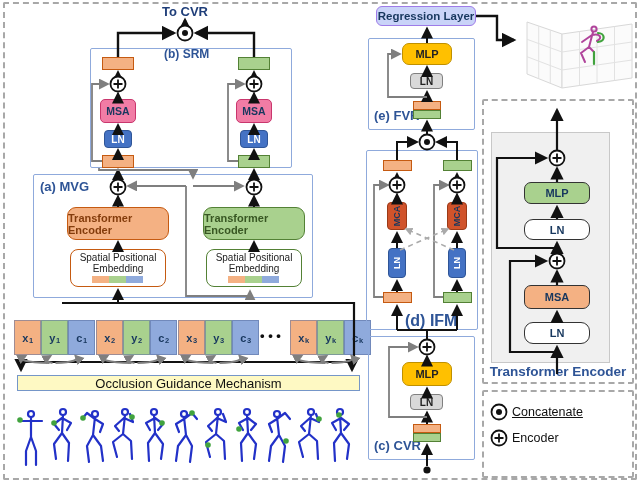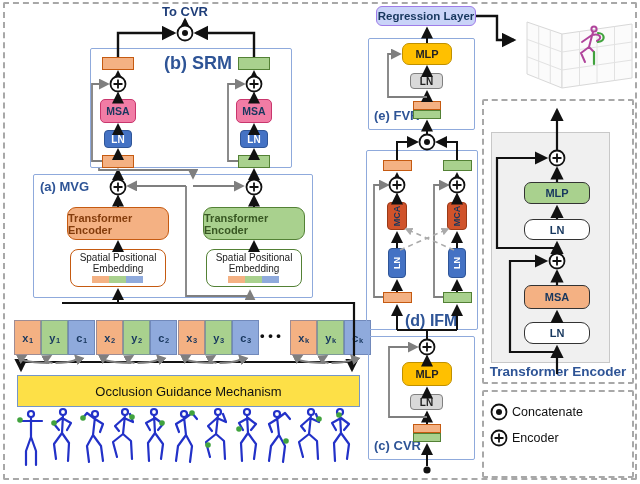--- a/index.html
+++ b/index.html
@@ -23,21 +23,21 @@
 </head>
 <body>
 
 <div id="stage">
 
   <div class="abs dash" style="left:3px;top:2px;width:634px;height:478px;"></div>
 
   <div class="abs lbl" style="left:150px;top:4px;width:70px;text-align:center;font-size:13px;color:#1F3E79;">To CVR</div>
 
   <div class="abs mbox" style="left:90px;top:48px;width:202px;height:120px;"></div>
-  <div class="abs lbl" style="left:164px;top:53px;font-size:18px;">(b) SRM</div>
+  <div class="abs lbl" style="left:164px;top:47px;font-size:12px;">(b) SRM</div>
   <div class="abs bar orange" style="left:102px;top:57px;width:32px;height:13px;"></div>
   <div class="abs bar greenf" style="left:238px;top:57px;width:32px;height:13px;"></div>
   <div class="abs cbox" style="left:100px;top:99px;width:36px;height:24px;background:#F17CA5;border:1.3px solid #C9366D;border-radius:5px;font-size:10.5px;color:#17375E;">MSA</div>
   <div class="abs cbox" style="left:236px;top:99px;width:36px;height:24px;background:#F17CA5;border:1.3px solid #C9366D;border-radius:5px;font-size:10.5px;color:#17375E;">MSA</div>
   <div class="abs cbox" style="left:104px;top:130px;width:28px;height:18px;background:#4472C4;border:1.3px solid #2F5597;border-radius:4px;font-size:10px;color:#fff;">LN</div>
   <div class="abs cbox" style="left:240px;top:130px;width:28px;height:18px;background:#4472C4;border:1.3px solid #2F5597;border-radius:4px;font-size:10px;color:#fff;">LN</div>
   <div class="abs bar orange" style="left:102px;top:155px;width:32px;height:13px;"></div>
   <div class="abs bar greenf" style="left:238px;top:155px;width:32px;height:13px;"></div>
 
   <div class="abs mbox" style="left:33px;top:174px;width:280px;height:124px;"></div>
@@ -115,21 +115,21 @@
     <div class="tok greenf">
         <span>y</span>
         <span class="sub">k</span>
       </div>
     <div class="tok bluef">
         <span>c</span>
         <span class="sub">k</span>
       </div>
   </div>
 
-  <div class="abs cbox" style="left:17px;top:375px;width:343px;height:32px;background:#fde047;border:1.5px solid #7596C8;font-size:13px;font-weight:normal;color:#111;">Occlusion Guidance Mechanism</div>
+  <div class="abs cbox" style="left:17px;top:375px;width:343px;height:16px;background:#fef9c3;border:1.5px solid #7596C8;font-size:13px;font-weight:normal;color:#111;">Occlusion Guidance Mechanism</div>
 
   <div class="abs cbox" style="left:376px;top:6px;width:100px;height:20px;background:#C9D3F8;border:1.5px solid #9E7BE8;border-radius:6px;font-size:11.5px;color:#17375E;">Regression Layer</div>
 
   <div class="abs mbox" style="left:368px;top:38px;width:107px;height:92px;"></div>
   <div class="abs lbl" style="left:374px;top:108px;font-size:13px;">(e) FVR</div>
   <div class="abs cbox" style="left:402px;top:43px;width:50px;height:22px;background:#FFC000;border:1.3px solid #BF9000;border-radius:7px;font-size:11px;color:#222;">MLP</div>
   <div class="abs cbox" style="left:410px;top:73px;width:33px;height:16px;background:#D9D9D9;border:1.2px solid #808080;border-radius:4px;font-size:10px;color:#222;">LN</div>
   <div class="abs bar orange" style="left:413px;top:101px;width:28px;height:9px;"></div>
   <div class="abs bar greenf" style="left:413px;top:110px;width:28px;height:9px;"></div>
 
@@ -161,21 +161,21 @@
 
   <div class="abs dash" style="left:482px;top:99px;width:152px;height:285px;background:#fff;"></div>
   <div class="abs" style="left:491px;top:132px;width:119px;height:231px;background:#F0F0F0;border:1px solid #C8C8C8;"></div>
   <div class="abs cbox" style="left:524px;top:182px;width:66px;height:22px;background:#A9D18E;border:1.4px solid #333;border-radius:7px;font-size:11px;color:#17375E;">MLP</div>
   <div class="abs cbox" style="left:524px;top:219px;width:66px;height:21px;background:#fff;border:1.4px solid #333;border-radius:9px;font-size:11px;color:#17375E;">LN</div>
   <div class="abs cbox" style="left:524px;top:285px;width:66px;height:24px;background:#F4B183;border:1.4px solid #333;border-radius:7px;font-size:11px;color:#17375E;">MSA</div>
   <div class="abs cbox" style="left:524px;top:322px;width:66px;height:22px;background:#fff;border:1.4px solid #333;border-radius:9px;font-size:11px;color:#17375E;">LN</div>
   <div class="abs lbl" style="left:482px;top:364px;width:152px;text-align:center;font-size:13.5px;">Transformer Encoder</div>
 
   <div class="abs dash" style="left:482px;top:390px;width:152px;height:88px;background:#fff;"></div>
-  <div class="abs" style="left:512px;top:405px;font-size:12.5px;color:#111;">Concatenate</div>
+  <div class="abs" style="left:512px;top:405px;font-size:12.5px;color:#111;text-decoration:underline;">Concatenate</div>
   <div class="abs" style="left:512px;top:431px;font-size:12.5px;color:#111;">Encoder</div>
 
   <svg id="wires" width="640" height="484" viewBox="0 0 640 484">
     <defs>
       <marker id="aB" markerWidth="7" markerHeight="7" refX="5" refY="3" orient="auto">
           <path d="M0,0 L6,3 L0,6 z" fill="#111"></path>
         </marker>
       <marker id="aG" markerWidth="7" markerHeight="7" refX="5" refY="3" orient="auto">
           <path d="M0,0 L6,3 L0,6 z" fill="#7F7F7F"></path>
         </marker>

